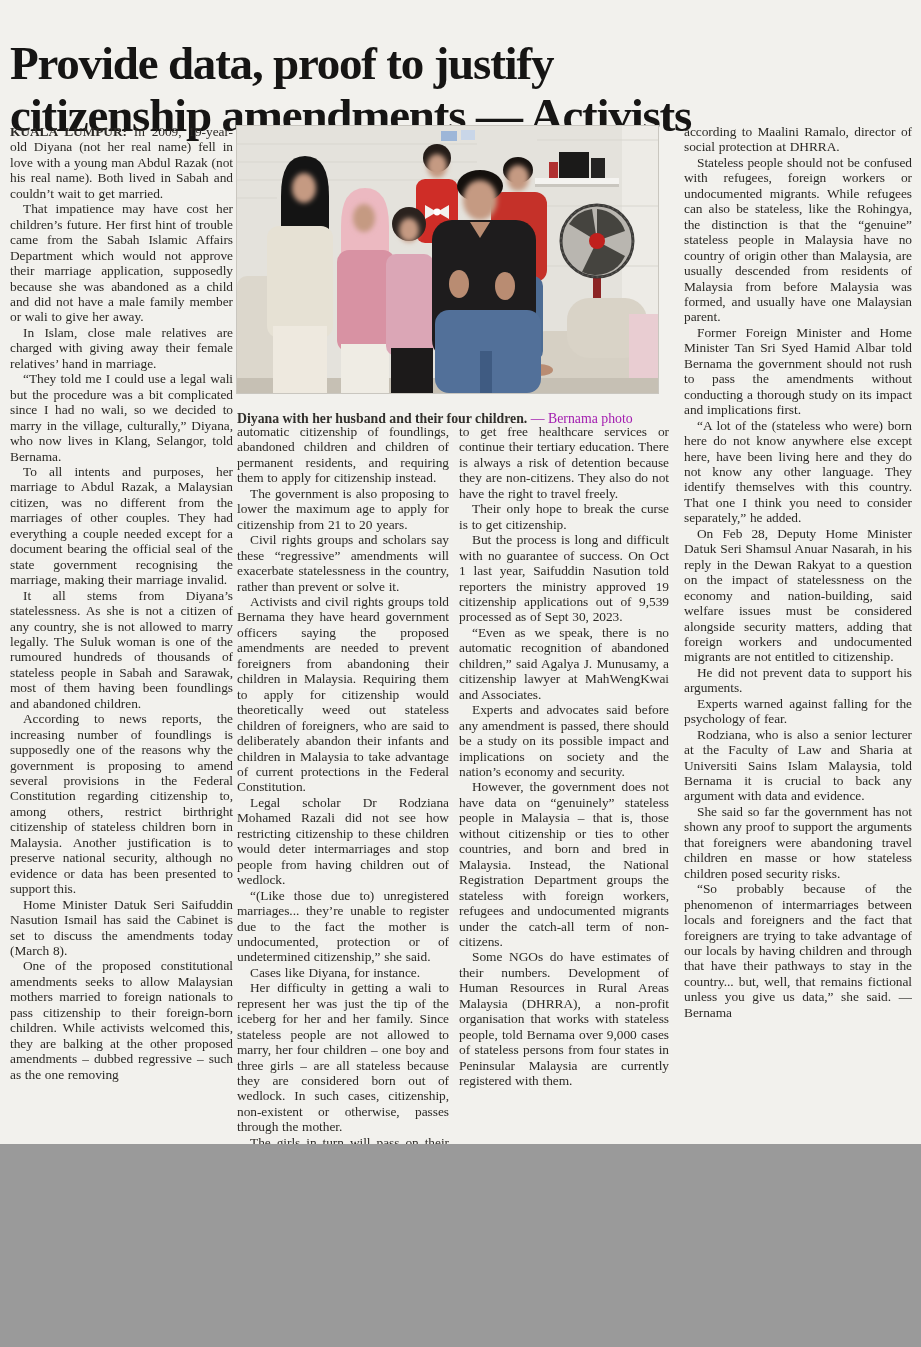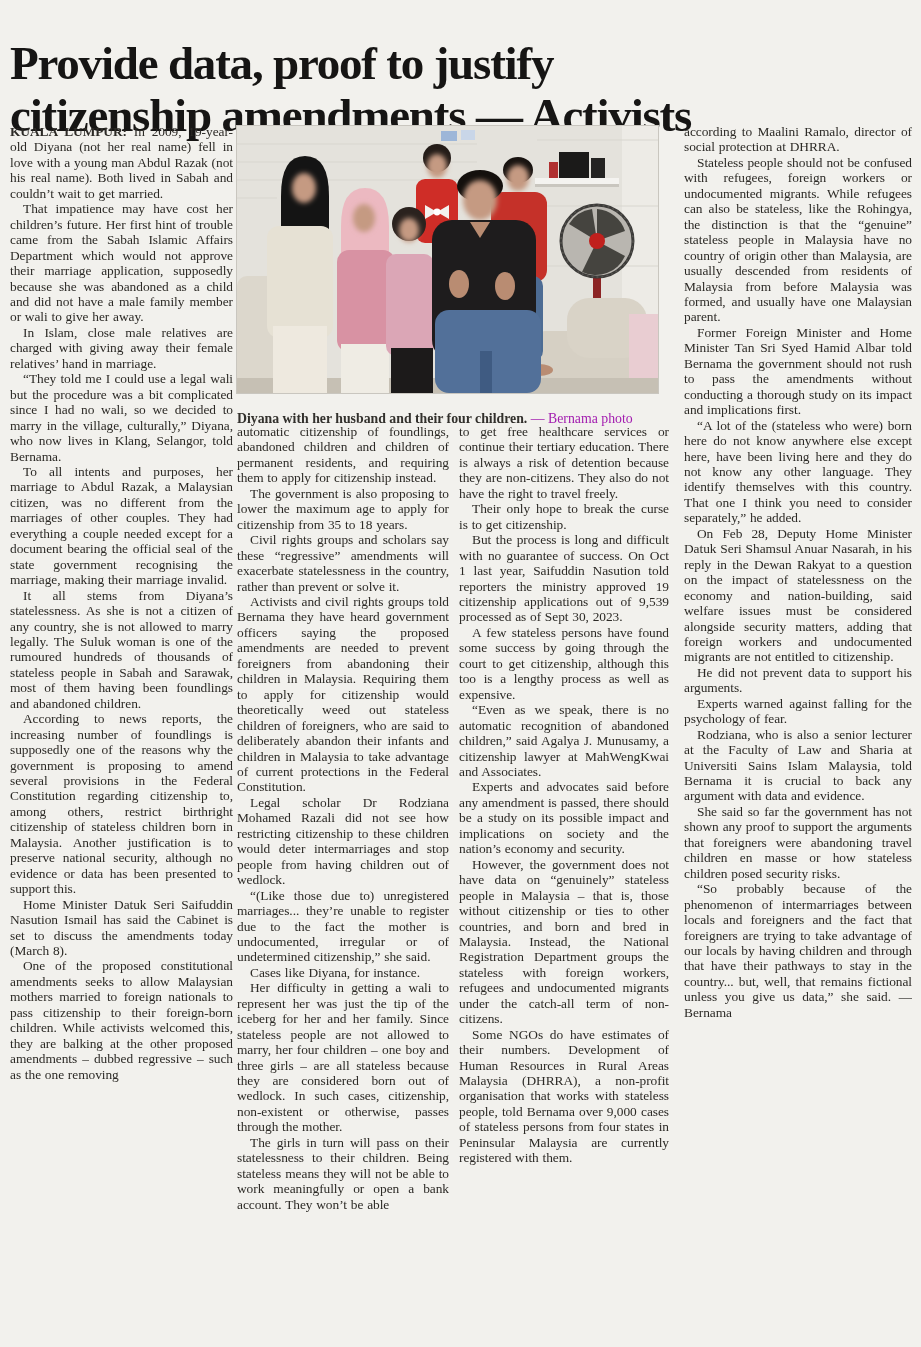--- a/index.html
+++ b/index.html
@@ -1,17 +1,17 @@
 <!DOCTYPE html>
 <html><head>
 <meta charset="utf-8">
 <style>
   html,body{margin:0;padding:0;background:#9a9a9a;}
   #page{
-    position:relative;width:921px;height:1347px;margin:0 auto;
+    position:relative;width:921px;height:1144px;margin:0 auto;
     background:#f2f1ed;overflow:hidden;
     font-family:"Liberation Serif",serif;color:#2c2a26;
   }
   #headline{
     position:absolute;left:10px;top:6px;width:905px;
     font-weight:800;font-size:47px;line-height:52px;letter-spacing:-1.2px;
     color:#161514;
   }
   #headline span{display:block;white-space:nowrap;}
   .col{
@@ -156,34 +156,33 @@
       <p>In Islam, close male relatives are charged with giving away their female relatives’ hand in marriage.</p>
       <p>“They told me I could use a legal wali but the procedure was a bit complicated since I had no wali, so we decided to marry in the village, culturally,” Diyana, who now lives in Klang, Selangor, told Bernama.</p>
       <p>To all intents and purposes, her marriage to Abdul Razak, a Malaysian citizen, was no different from the marriages of other couples. They had everything a couple needed except for a document bearing the official seal of the state government recognising the marriage, making their marriage invalid.</p>
       <p>It all stems from Diyana’s statelessness. As she is not a citizen of any country, she is not allowed to marry legally. The Suluk woman is one of the rumoured hundreds of thousands of stateless people in Sabah and Sarawak, most of them having been foundlings and abandoned children.</p>
       <p>According to news reports, the increasing number of foundlings is supposedly one of the reasons why the government is proposing to amend several provisions in the Federal Constitution regarding citizenship to, among others, restrict birthright citizenship of stateless children born in Malaysia. Another justification is to preserve national security, although no evidence or data has been presented to support this.</p>
       <p>Home Minister Datuk Seri Saifuddin Nasution Ismail has said the Cabinet is set to discuss the amendments today (March 8).</p>
       <p>One of the proposed constitutional amendments seeks to allow Malaysian mothers married to foreign nationals to pass citizenship to their foreign-born children. While activists welcomed this, they are balking at the other proposed amendments – dubbed regressive – such as the one removing</p>
     </div>
   <div id="col2" class="col">
       <p class="noindent">automatic citizenship of foundlings, abandoned children and children of permanent residents, and requiring them to apply for citizenship instead.</p>
-      <p>The government is also proposing to lower the maximum age to apply for citizenship from 35 to 18 years.</p>
+      <p>The government is also proposing to lower the maximum age to apply for citizenship from 21 to 20 years.</p>
       <p>Civil rights groups and scholars say these “regressive” amendments will exacerbate statelessness in the country, rather than prevent or solve it.</p>
       <p>Activists and civil rights groups told Bernama they have heard government officers saying the proposed amendments are needed to prevent foreigners from abandoning their children in Malaysia. Requiring them to apply for citizenship would theoretically weed out stateless children of foreigners, who are said to deliberately abandon their infants and children in Malaysia to take advantage of current protections in the Federal Constitution.</p>
       <p>Legal scholar Dr Rodziana Mohamed Razali did not see how restricting citizenship to these children would deter intermarriages and stop people from having children out of wedlock.</p>
-      <p>“(Like those due to) unregistered marriages... they’re unable to register due to the fact the mother is undocumented, irregular or of undetermined citizenship,” she said.</p>
+      <p>“(Like those due to) unregistered marriages... they’re unable to register due to the fact the mother is undocumented, protection or of undetermined citizenship,” she said.</p>
       <p>Cases like Diyana, for instance.</p>
       <p>Her difficulty in getting a wali to represent her was just the tip of the iceberg for her and her family. Since stateless people are not allowed to marry, her four children – one boy and three girls – are all stateless because they are considered born out of wedlock. In such cases, citizenship, non-existent or otherwise, passes through the mother.</p>
       <p>The girls in turn will pass on their statelessness to their children. Being stateless means they will not be able to work meaningfully or open a bank account. They won’t be able</p>
     </div>
   <div id="col3" class="col">
       <p class="noindent">to get free healthcare services or continue their tertiary education. There is always a risk of detention because they are non-citizens. They also do not have the right to travel freely.</p>
       <p>Their only hope to break the curse is to get citizenship.</p>
       <p>But the process is long and difficult with no guarantee of success. On Oct 1 last year, Saifuddin Nasution told reporters the ministry approved 19 citizenship applications out of 9,539 processed as of Sept 30, 2023.</p>
-      <p>A few stateless persons have found some success by going through the court to get citizenship, although this too is a lengthy process as well as expensive.</p>
       <p>“Even as we speak, there is no automatic recognition of abandoned children,” said Agalya J. Munusamy, a citizenship lawyer at MahWengKwai and Associates.</p>
       <p>Experts and advocates said before any amendment is passed, there should be a study on its possible impact and implications on society and the nation’s economy and security.</p>
       <p>However, the government does not have data on “genuinely” stateless people in Malaysia – that is, those without citizenship or ties to other countries, and born and bred in Malaysia. Instead, the National Registration Department groups the stateless with foreign workers, refugees and undocumented migrants under the catch-all term of non-citizens.</p>
       <p>Some NGOs do have estimates of their numbers. Development of Human Resources in Rural Areas Malaysia (DHRRA), a non-profit organisation that works with stateless people, told Bernama over 9,000 cases of stateless persons from four states in Peninsular Malaysia are currently registered with them.</p>
     </div>
   <div id="col4" class="col">
       <p class="noindent">according to Maalini Ramalo, director of social protection at DHRRA.</p>
       <p>Stateless people should not be confused with refugees, foreign workers or undocumented migrants. While refugees can also be stateless, like the Rohingya, the distinction is that the “genuine” stateless people in Malaysia have no country of origin other than Malaysia, are usually descended from residents of Malaysia from before Malaysia was formed, and usually have one Malaysian parent.</p>
       <p>Former Foreign Minister and Home Minister Tan Sri Syed Hamid Albar told Bernama the government should not rush to pass the amendments without conducting a thorough study on its impact and implications first.</p>
       <p>“A lot of the (stateless who were) born here do not know anywhere else except here, have been living here and they do not know any other language. They identify themselves with this country. That one I think you need to consider separately,” he added.</p>

